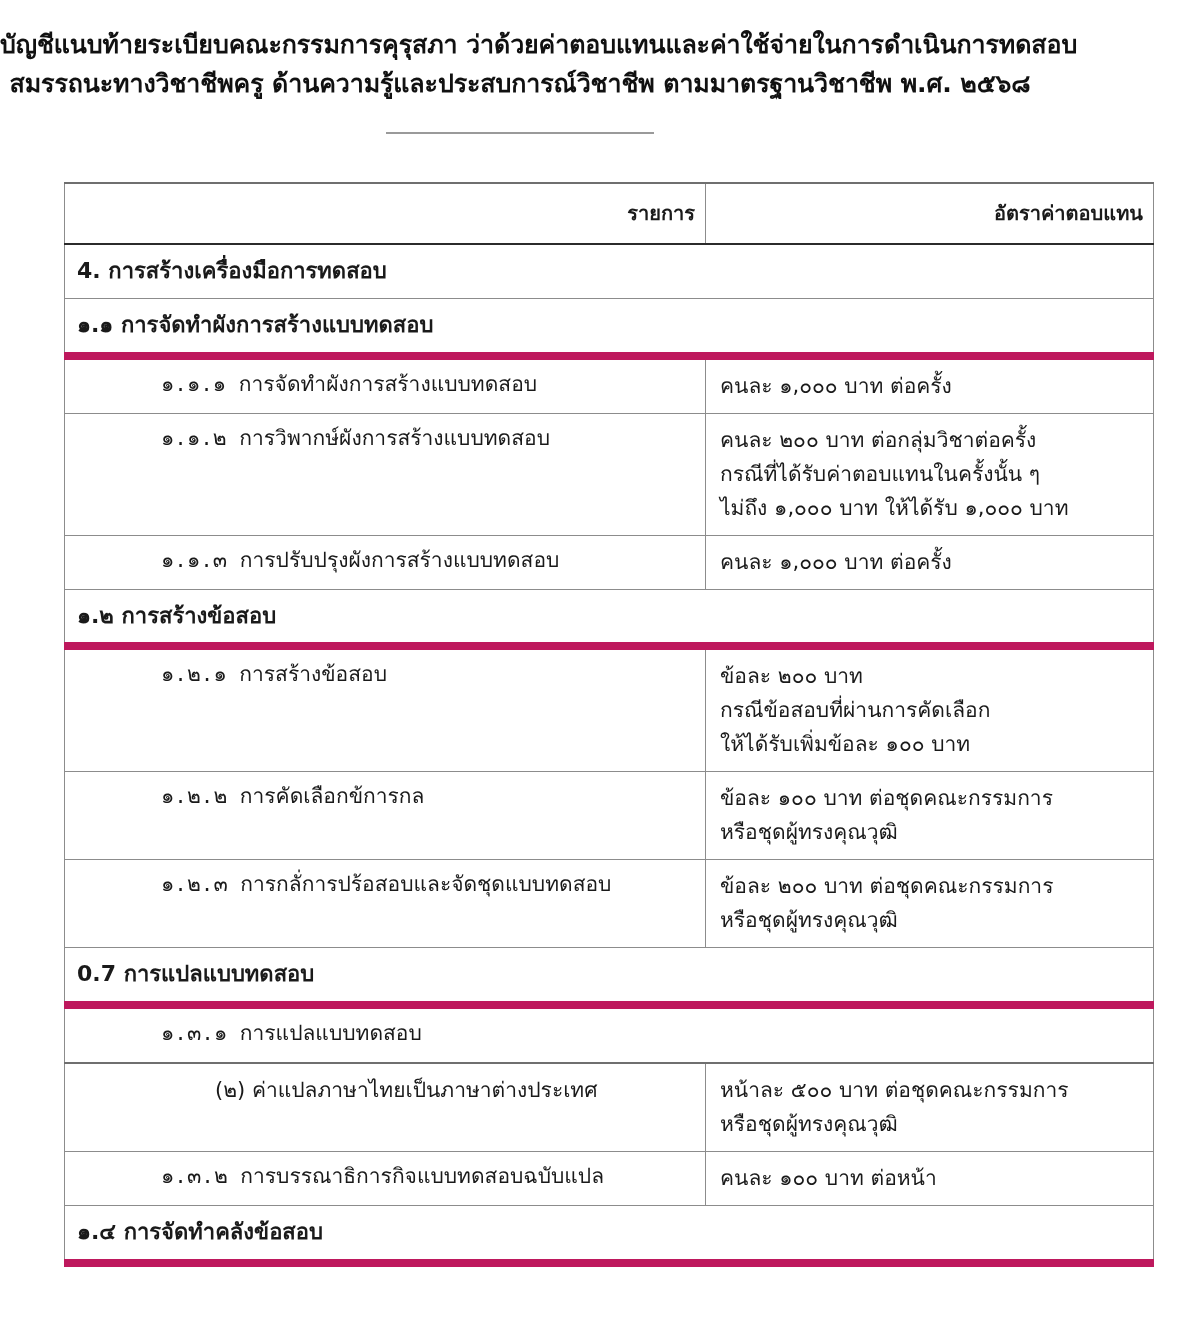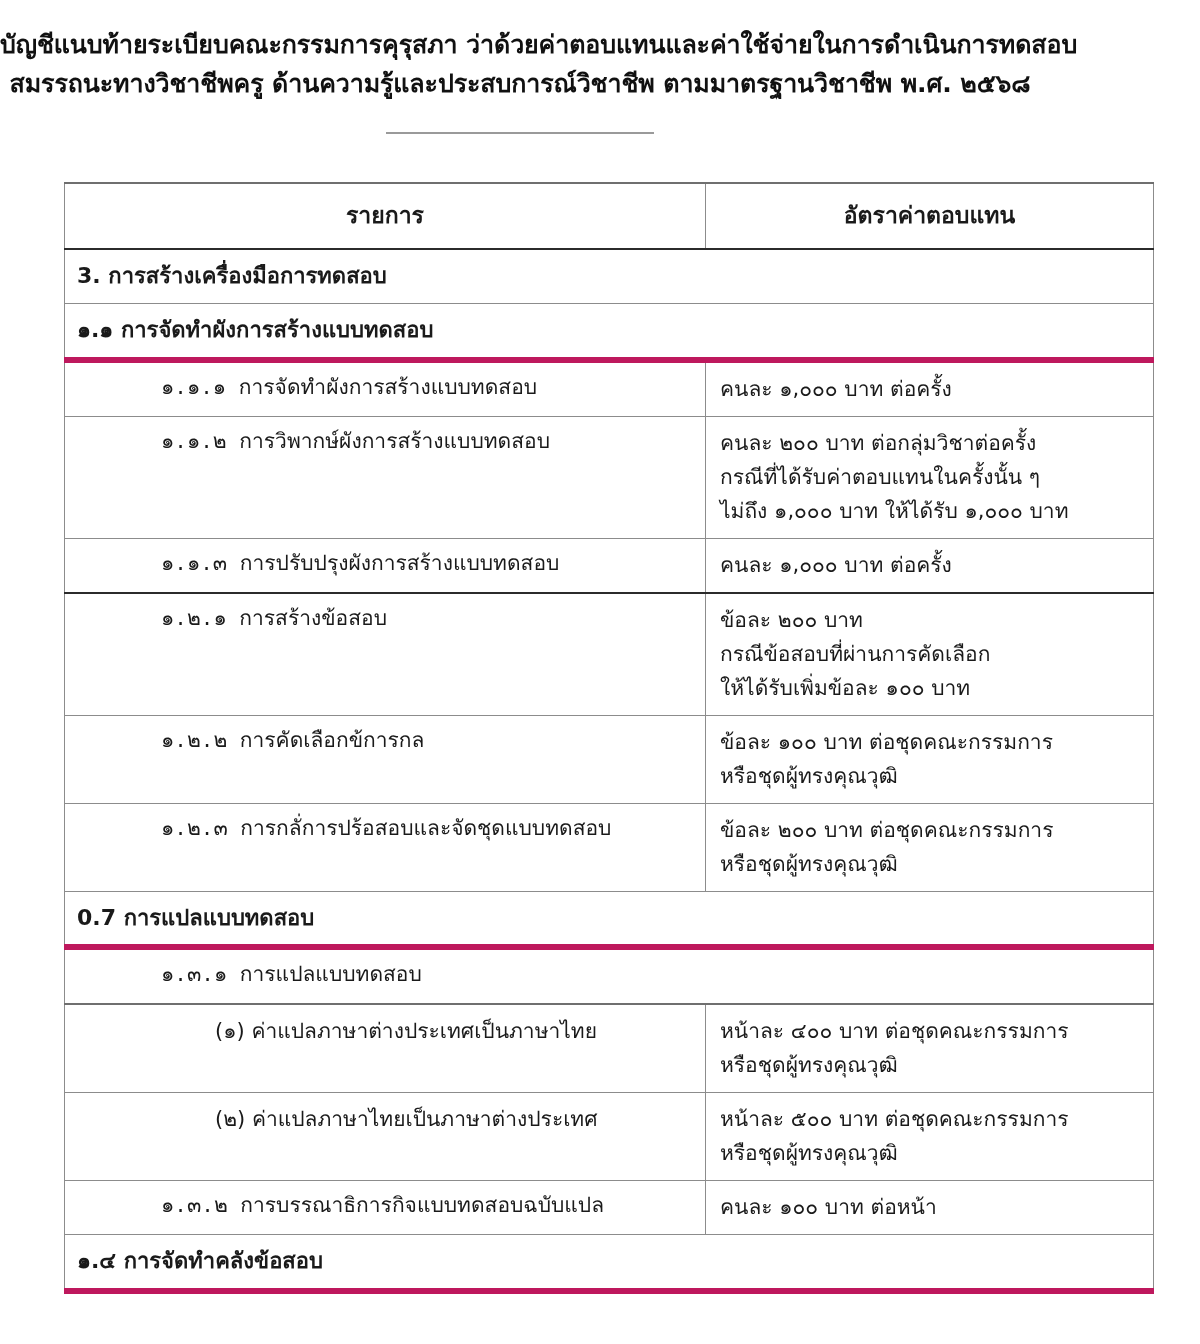--- a/index.html
+++ b/index.html
@@ -85,39 +85,39 @@
     color: #1a1a1a;
   }
   .cell .ln { display: block; white-space: nowrap; }
 
   
   tr.hdr td {
     border-top: 2px solid #6f6f6f;
     border-bottom: 2px solid #2b2b2b;
   }
   tr.hdr .cell {
-    text-align: center;
+    text-align: right;
     font-weight: bold;
-    font-size: 23px;
+    font-size: 20px;
     padding: 13px 10px 14px 10px;
   }
 
   
   tr.sec td {
     border-top: 2px solid #2b2b2b;
     border-bottom: 1px solid #8c8c8c;
   }
   tr.sec .cell {
     font-weight: bold;
     font-size: 22px;
     padding: 8px 12px 9px 12px;
   }
   tr.sec2 td {
     border-top: 1px solid #8c8c8c;
-    border-bottom: 6px solid #be185d;
+    border-bottom: 8px solid #be185d;
     border-radius: 14px;
   }
   tr.sec2 .cell {
     font-weight: bold;
     font-size: 22px;
     padding: 8px 12px 9px 12px;
   }
 
   
   tr.subfull td {
@@ -168,21 +168,21 @@
             <div class="cell">
                 <span class="ln">อัตราค่าตอบแทน</span>
               </div>
           </td>
         </tr>
       </thead>
       <tbody id="table-body">
           <tr class="sec">
             <td colspan="2">
               <div class="cell ind1">
-                <span class="ln">3. การสร้างเครื่องมือการทดสอบ</span>
+                <span class="ln">4. การสร้างเครื่องมือการทดสอบ</span>
               </div>
             </td>
           </tr>
           <tr class="sec2">
             <td colspan="2">
               <div class="cell ind2">
                 <span class="ln">๑.๑ การจัดทำผังการสร้างแบบทดสอบ</span>
               </div>
             </td>
           </tr>
@@ -217,20 +217,27 @@
               <div class="cell ind3">
                 <span class="ln">๑.๑.๓ การปรับปรุงผังการสร้างแบบทดสอบ</span>
               </div>
             </td>
             <td>
               <div class="cell valcell">
                 <span class="ln">คนละ ๑,๐๐๐ บาท ต่อครั้ง</span>
               </div>
             </td>
           </tr>
+          <tr class="sec2">
+            <td colspan="2">
+              <div class="cell ind2">
+                <span class="ln">๑.๒ การสร้างข้อสอบ</span>
+              </div>
+            </td>
+          </tr>
           <tr class="data thicktop">
             <td>
               <div class="cell ind3">
                 <span class="ln">๑.๒.๑ การสร้างข้อสอบ</span>
               </div>
             </td>
             <td>
               <div class="cell valcell">
                 <span class="ln">ข้อละ ๒๐๐ บาท</span>
                 <span class="ln">กรณีข้อสอบที่ผ่านการคัดเลือก</span>
@@ -271,33 +278,20 @@
               </div>
             </td>
           </tr>
           <tr class="subfull">
             <td colspan="2">
               <div class="cell ind3">
                 <span class="ln">๑.๓.๑ การแปลแบบทดสอบ</span>
               </div>
             </td>
           </tr>
-          <tr class="data thicktop">
-            <td>
-              <div class="cell ind4">
-                <span class="ln">(๑) ค่าแปลภาษาต่างประเทศเป็นภาษาไทย</span>
-              </div>
-            </td>
-            <td>
-              <div class="cell valcell">
-                <span class="ln">หน้าละ ๔๐๐ บาท ต่อชุดคณะกรรมการ</span>
-                <span class="ln">หรือชุดผู้ทรงคุณวุฒิ</span>
-              </div>
-            </td>
-          </tr>
           <tr class="data">
             <td>
               <div class="cell ind4">
                 <span class="ln">(๒) ค่าแปลภาษาไทยเป็นภาษาต่างประเทศ</span>
               </div>
             </td>
             <td>
               <div class="cell valcell">
                 <span class="ln">หน้าละ ๕๐๐ บาท ต่อชุดคณะกรรมการ</span>
                 <span class="ln">หรือชุดผู้ทรงคุณวุฒิ</span>

